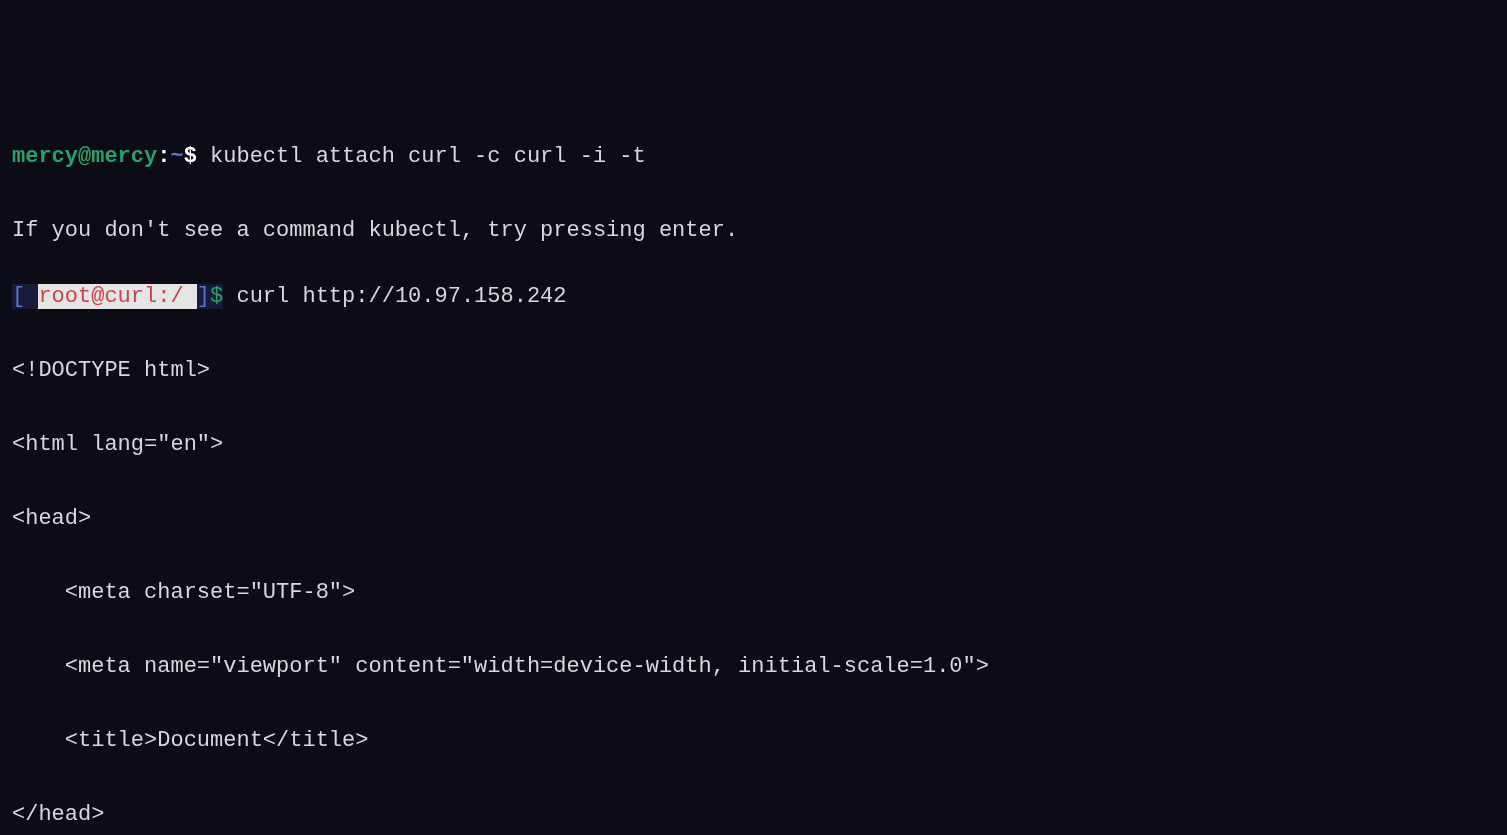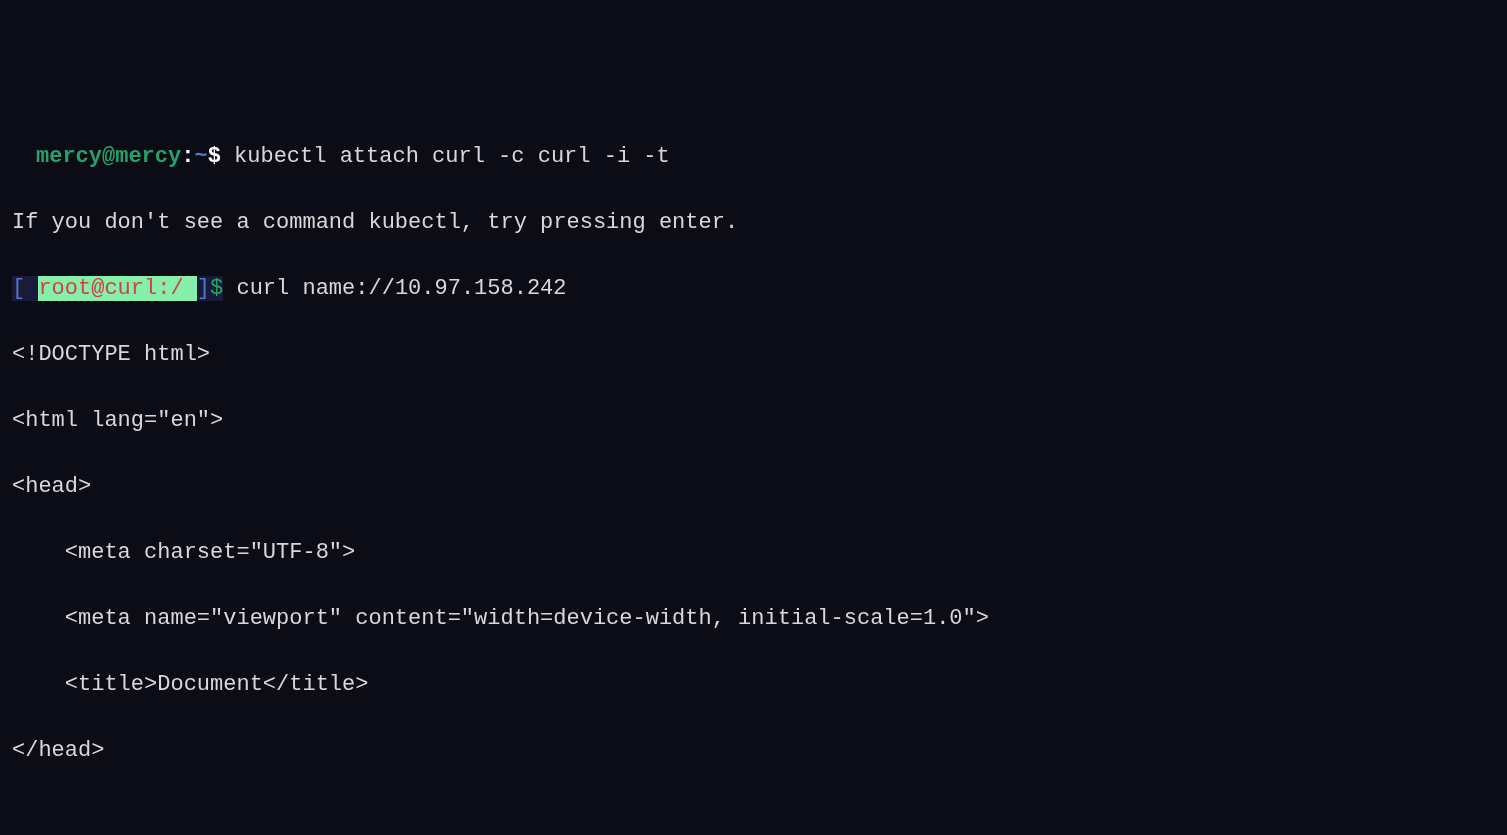--- a/index.html
+++ b/index.html
@@ -12,57 +12,57 @@
       font-family: 'Courier New', Courier, monospace;
       font-size: 22px;
       line-height: 1.5;
       color: #d8d8d8;
       padding: 8px 12px;
       white-space: pre;
     }
     .green-bold {
       color: #26a269;
       font-weight: bold;
-      margin-left: 24px;
     }
     .white-bold {
       color: #ffffff;
       font-weight: bold;
     }
     .blue-bold {
       color: #5577cc;
       font-weight: bold;
     }
     .normal {
       color: #d8d8d8;
+      margin-top: 8px;
     }
     .prompt-bracket {
       color: #5577cc;
       background-color: #1a1a3a;
     }
     .prompt-root {
       color: #cc4444;
-      background-color: #86efac;
+      background-color: #e5e5e5;
     }
     .prompt-dollar {
       color: #26a269;
       background-color: #1a1a3a;
     }
     .line {
       display: block;
     }
   </style>
 </head>
 <body>
 
 
 
 <span class="line"><span class="green-bold">mercy@mercy</span><span class="white-bold">:</span><span class="blue-bold">~</span><span class="white-bold">$ </span><span class="normal">kubectl attach curl -c curl -i -t</span></span>
 <span class="line normal">If you don't see a command kubectl, try pressing enter.</span>
-<span class="line"><span class="prompt-bracket">[ </span><span class="prompt-root">root@curl:/ </span><span class="prompt-bracket">]</span><span class="prompt-dollar">$</span><span class="normal"> </span><span class="normal">curl name://10.97.158.242</span></span>
+<span class="line"><span class="prompt-bracket">[ </span><span class="prompt-root">root@curl:/ </span><span class="prompt-bracket">]</span><span class="prompt-dollar">$</span><span class="normal"> </span><span class="normal">curl http://10.97.158.242</span></span>
 <span class="line normal">&lt;!DOCTYPE html&gt;</span>
 <span class="line normal">&lt;html lang="en"&gt;</span>
 <span class="line normal">&lt;head&gt;</span>
 <span class="line normal">    &lt;meta charset="UTF-8"&gt;</span>
 <span class="line normal">    &lt;meta name="viewport" content="width=device-width, initial-scale=1.0"&gt;</span>
 <span class="line normal">    &lt;title&gt;Document&lt;/title&gt;</span>
 <span class="line normal">&lt;/head&gt;</span>
 <span class="line normal"></span>
 <span class="line normal">&lt;style&gt;</span>
 

